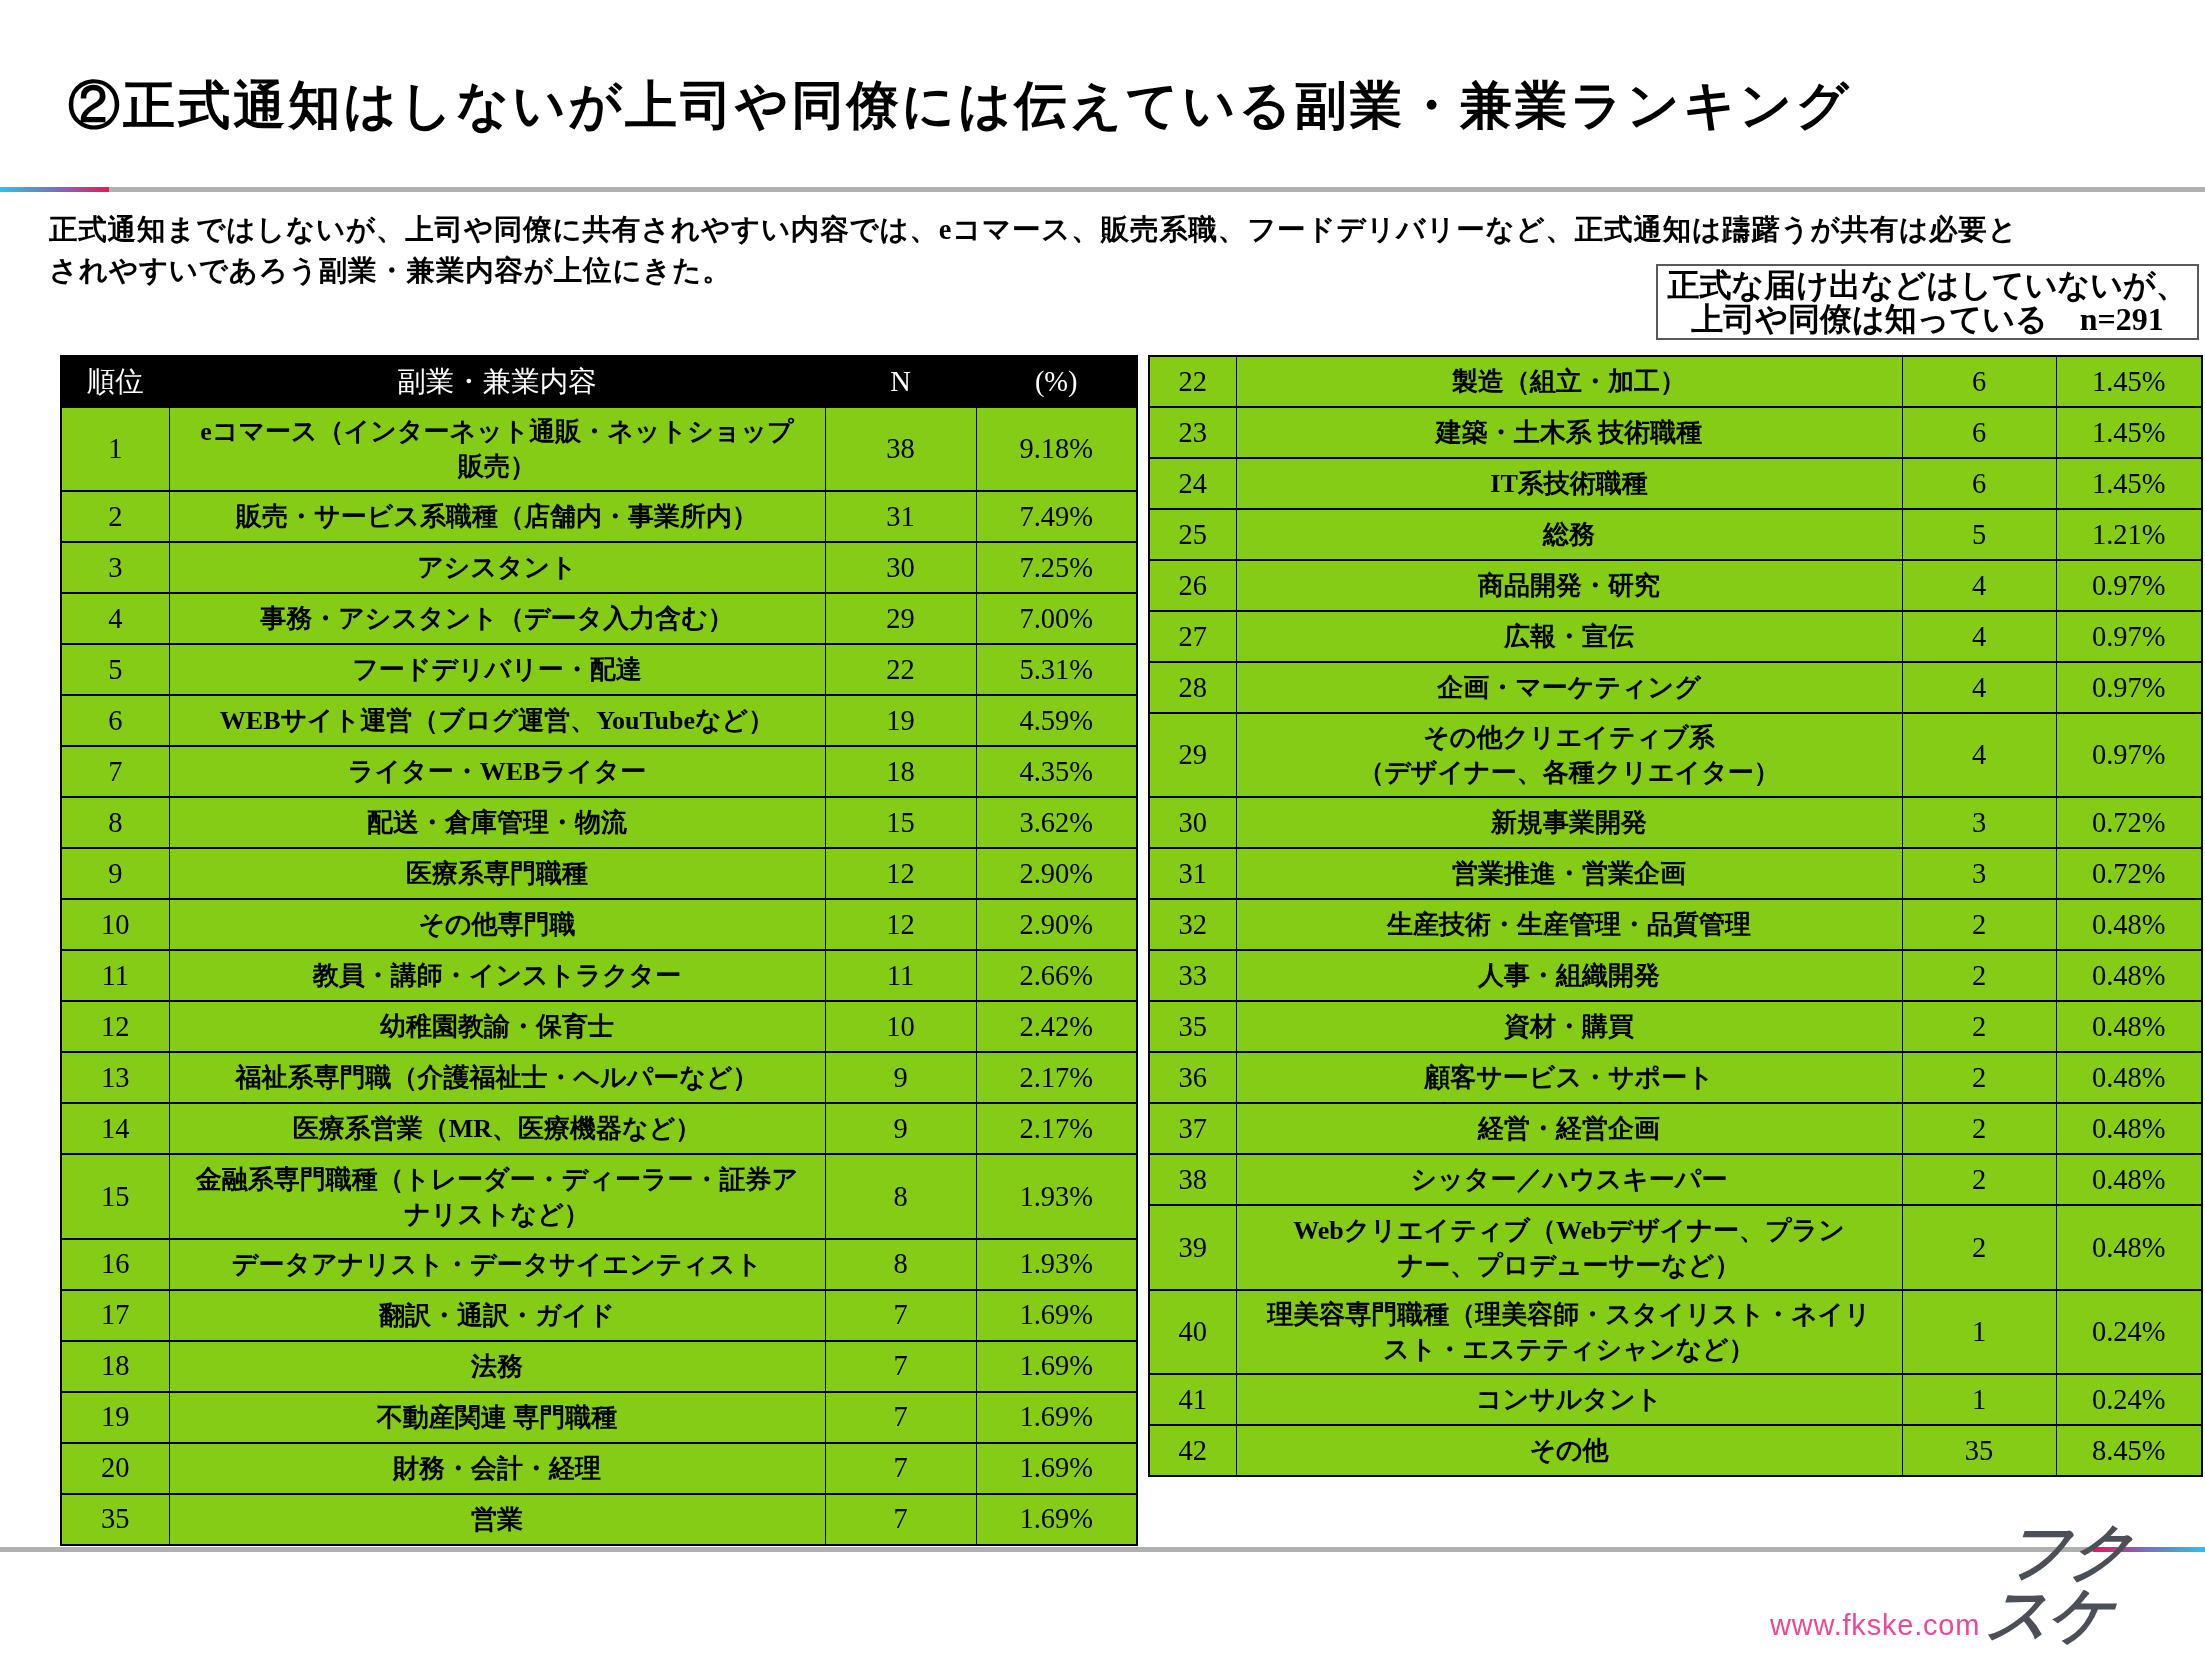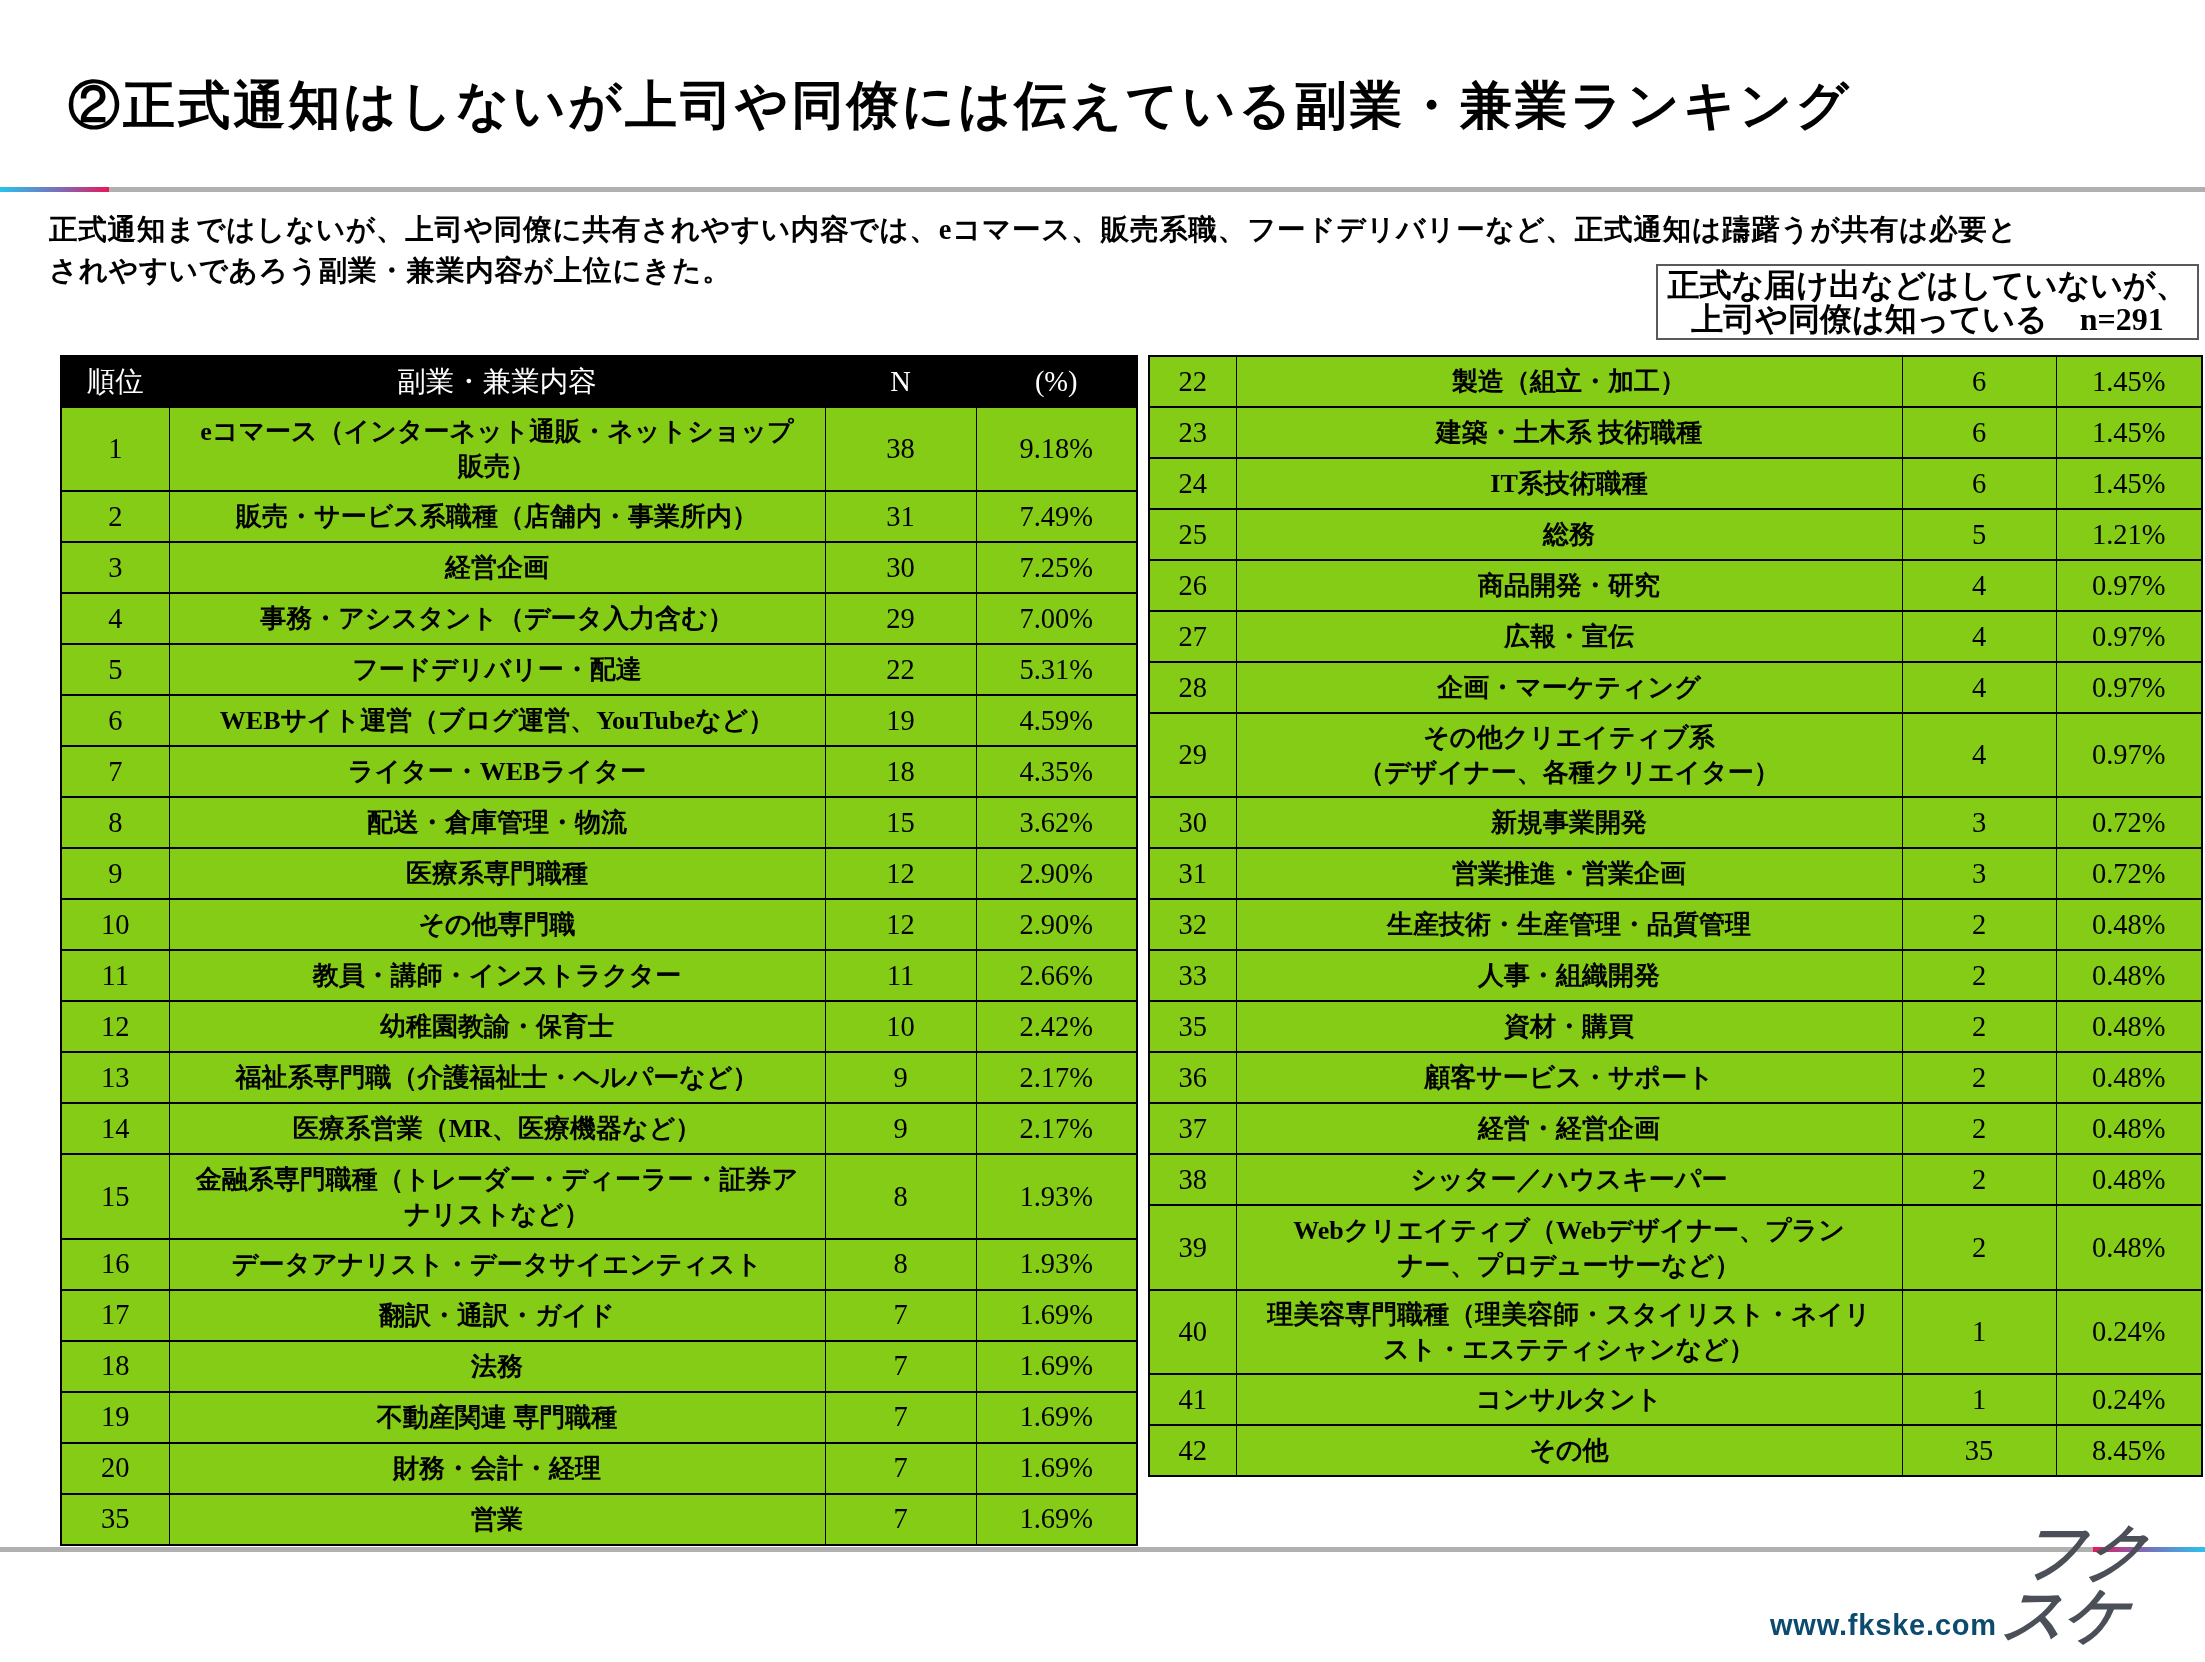--- a/index.html
+++ b/index.html
@@ -93,21 +93,21 @@
   #left-table { left: 60px; top: 355px; width: 1075px; }
   #right-table { left: 1148px; top: 355px; width: 1053px; }
 
   
   #footer {
     left: 1770px; top: 1562px; width: 416px; height: 85px;
     display: flex; align-items: flex-end; justify-content: flex-end;
   }
   #footer-url {
     font-family: "Liberation Sans", "DejaVu Sans", sans-serif;
-    font-size: 29px; font-weight: bold; color: #0c4a6e;
+    font-size: 29px; font-weight: normal; color: #ec4899;
     margin-right: 21.5px; margin-bottom: 4.6px;
     letter-spacing: 0.8px;
   }
   #fkske-logo {
     font-family: "Liberation Sans", "DejaVu Sans", sans-serif;
     font-size: 63px; font-weight: bold; color: #4a4f58;
     transform: skewX(-18deg);
     letter-spacing: -1.5px;
     line-height: 1;
     margin-bottom: 1.5px;
@@ -155,21 +155,21 @@
         <td class="cell-pct">9.18%</td>
       </tr>
       <tr>
         <td class="cell-rank">2</td>
         <td class="cell-content">販売・サービス系職種（店舗内・事業所内）</td>
         <td class="cell-n">31</td>
         <td class="cell-pct">7.49%</td>
       </tr>
       <tr>
         <td class="cell-rank">3</td>
-        <td class="cell-content">経営企画</td>
+        <td class="cell-content">アシスタント</td>
         <td class="cell-n">30</td>
         <td class="cell-pct">7.25%</td>
       </tr>
       <tr>
         <td class="cell-rank">4</td>
         <td class="cell-content">事務・アシスタント（データ入力含む）</td>
         <td class="cell-n">29</td>
         <td class="cell-pct">7.00%</td>
       </tr>
       <tr>

